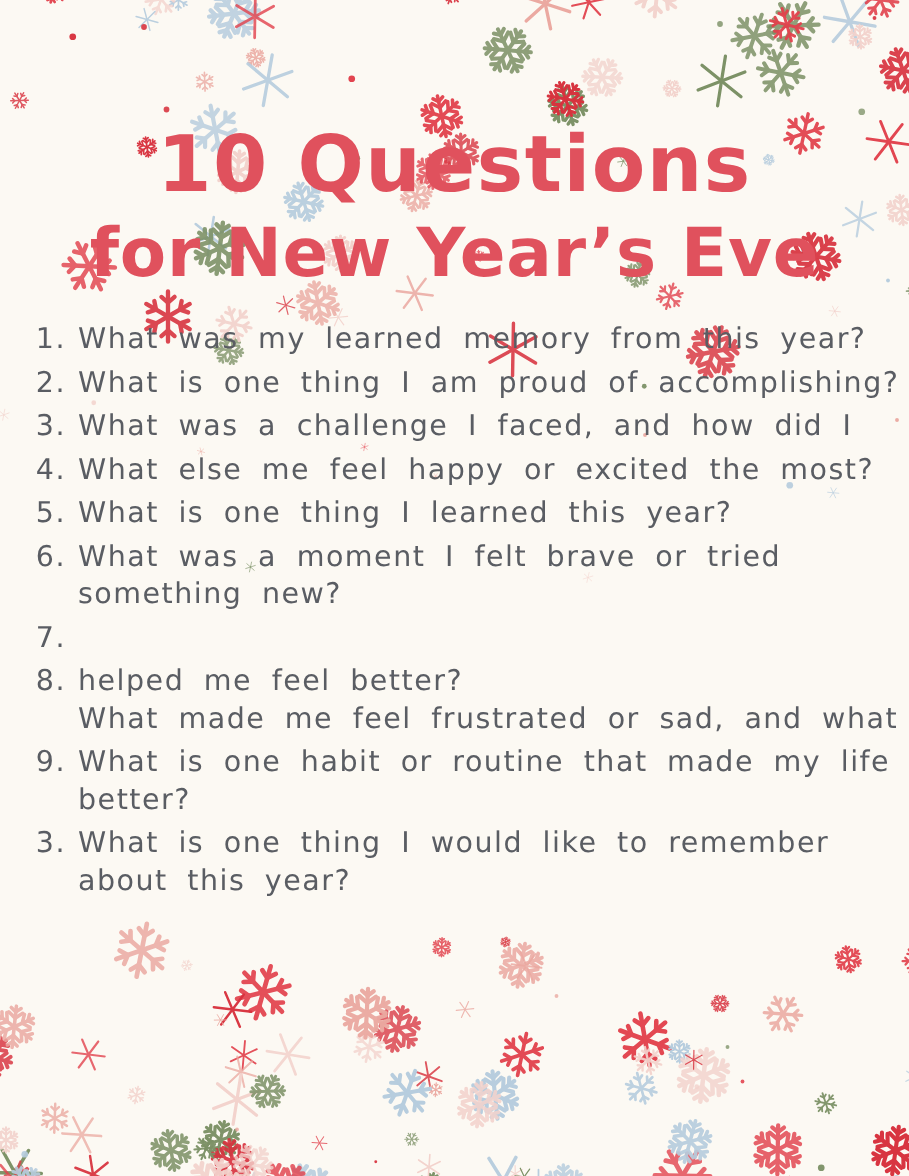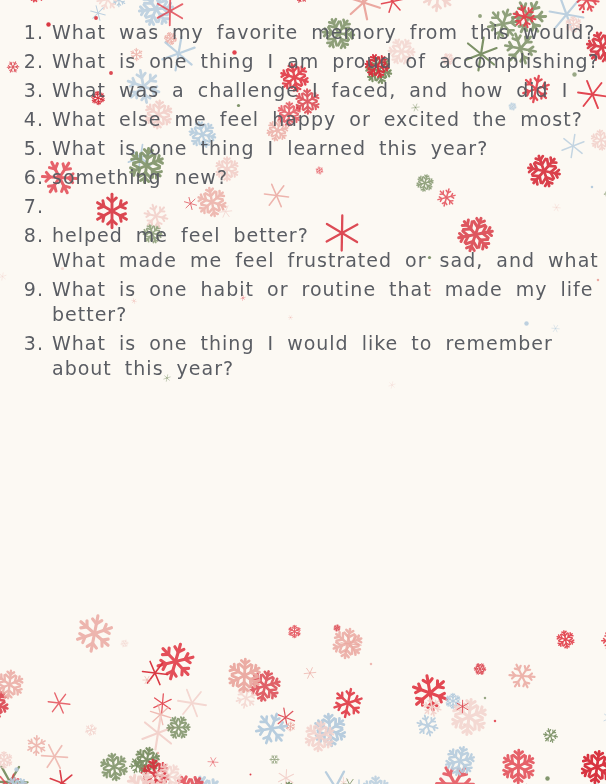--- a/index.html
+++ b/index.html
@@ -3676,26 +3676,30 @@
             <line x1="-12.7" y1="-21.9" x2="-7.5" y2="-37.1"></line>
             <line x1="0" y1="0" x2="23.0" y2="-39.8"></line>
             <line x1="12.7" y1="-21.9" x2="7.5" y2="-37.1"></line>
             <line x1="12.7" y1="-21.9" x2="28.3" y2="-25.0"></line>
           </g>
         </svg>
       </div>
     </div>
 
   <div class="content">
+    <header>
+      <h1 class="title-1">10 Questions</h1>
+      <h2 class="title-2">for New Year’s Eve</h2>
+    </header>
 
     <ol class="questions" id="questions-list">
         <li>
           <span class="num">1.</span>
           <div class="qlines">
-            <div class="qline">What was my favorite memory from this would?</div>
+            <div class="qline">What was my learned memory from this year?</div>
           </div>
         </li>
         <li>
           <span class="num">2.</span>
           <div class="qlines">
             <div class="qline">What is one thing I am proud of accomplishing?</div>
           </div>
         </li>
         <li>
           <span class="num">3.</span>
@@ -3711,20 +3715,21 @@
         </li>
         <li>
           <span class="num">5.</span>
           <div class="qlines">
             <div class="qline">What is one thing I learned this year?</div>
           </div>
         </li>
         <li>
           <span class="num">6.</span>
           <div class="qlines">
+            <div class="qline">What was a moment I felt brave or tried</div>
             <div class="qline">something new?</div>
           </div>
         </li>
         <li>
           <span class="num">7.</span>
           <div class="qlines">
           </div>
         </li>
         <li>
           <span class="num">8.</span>

